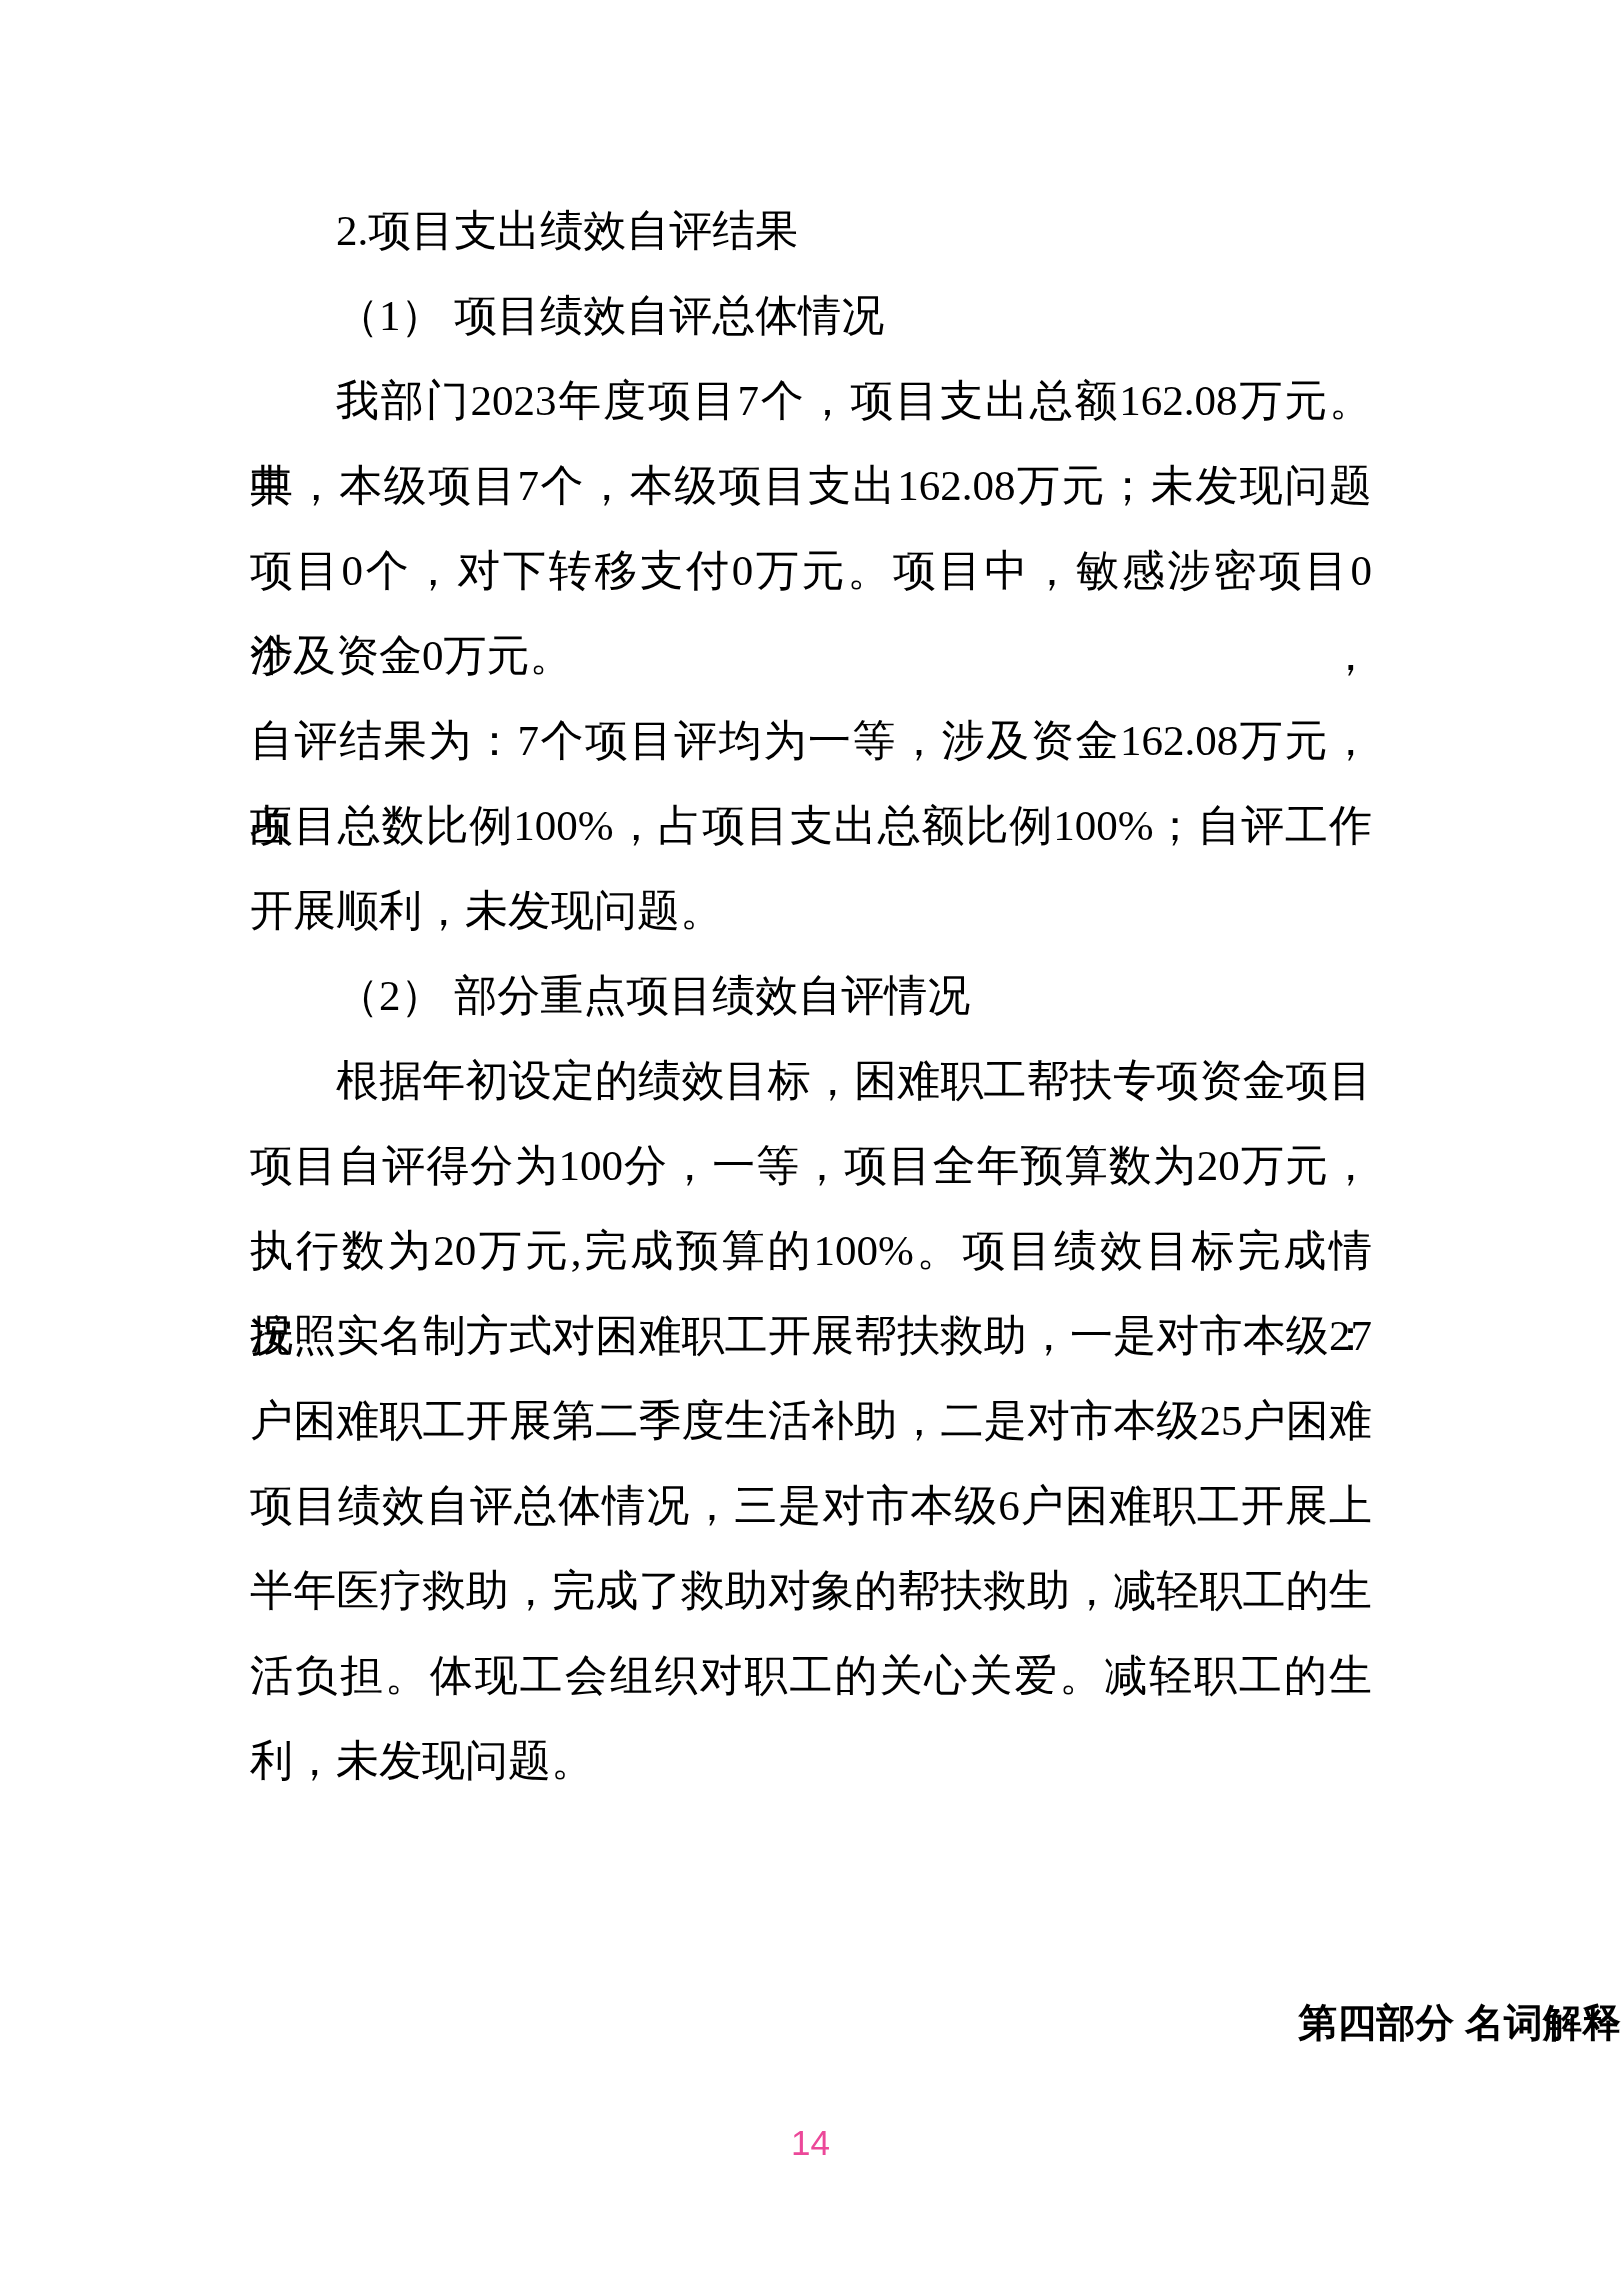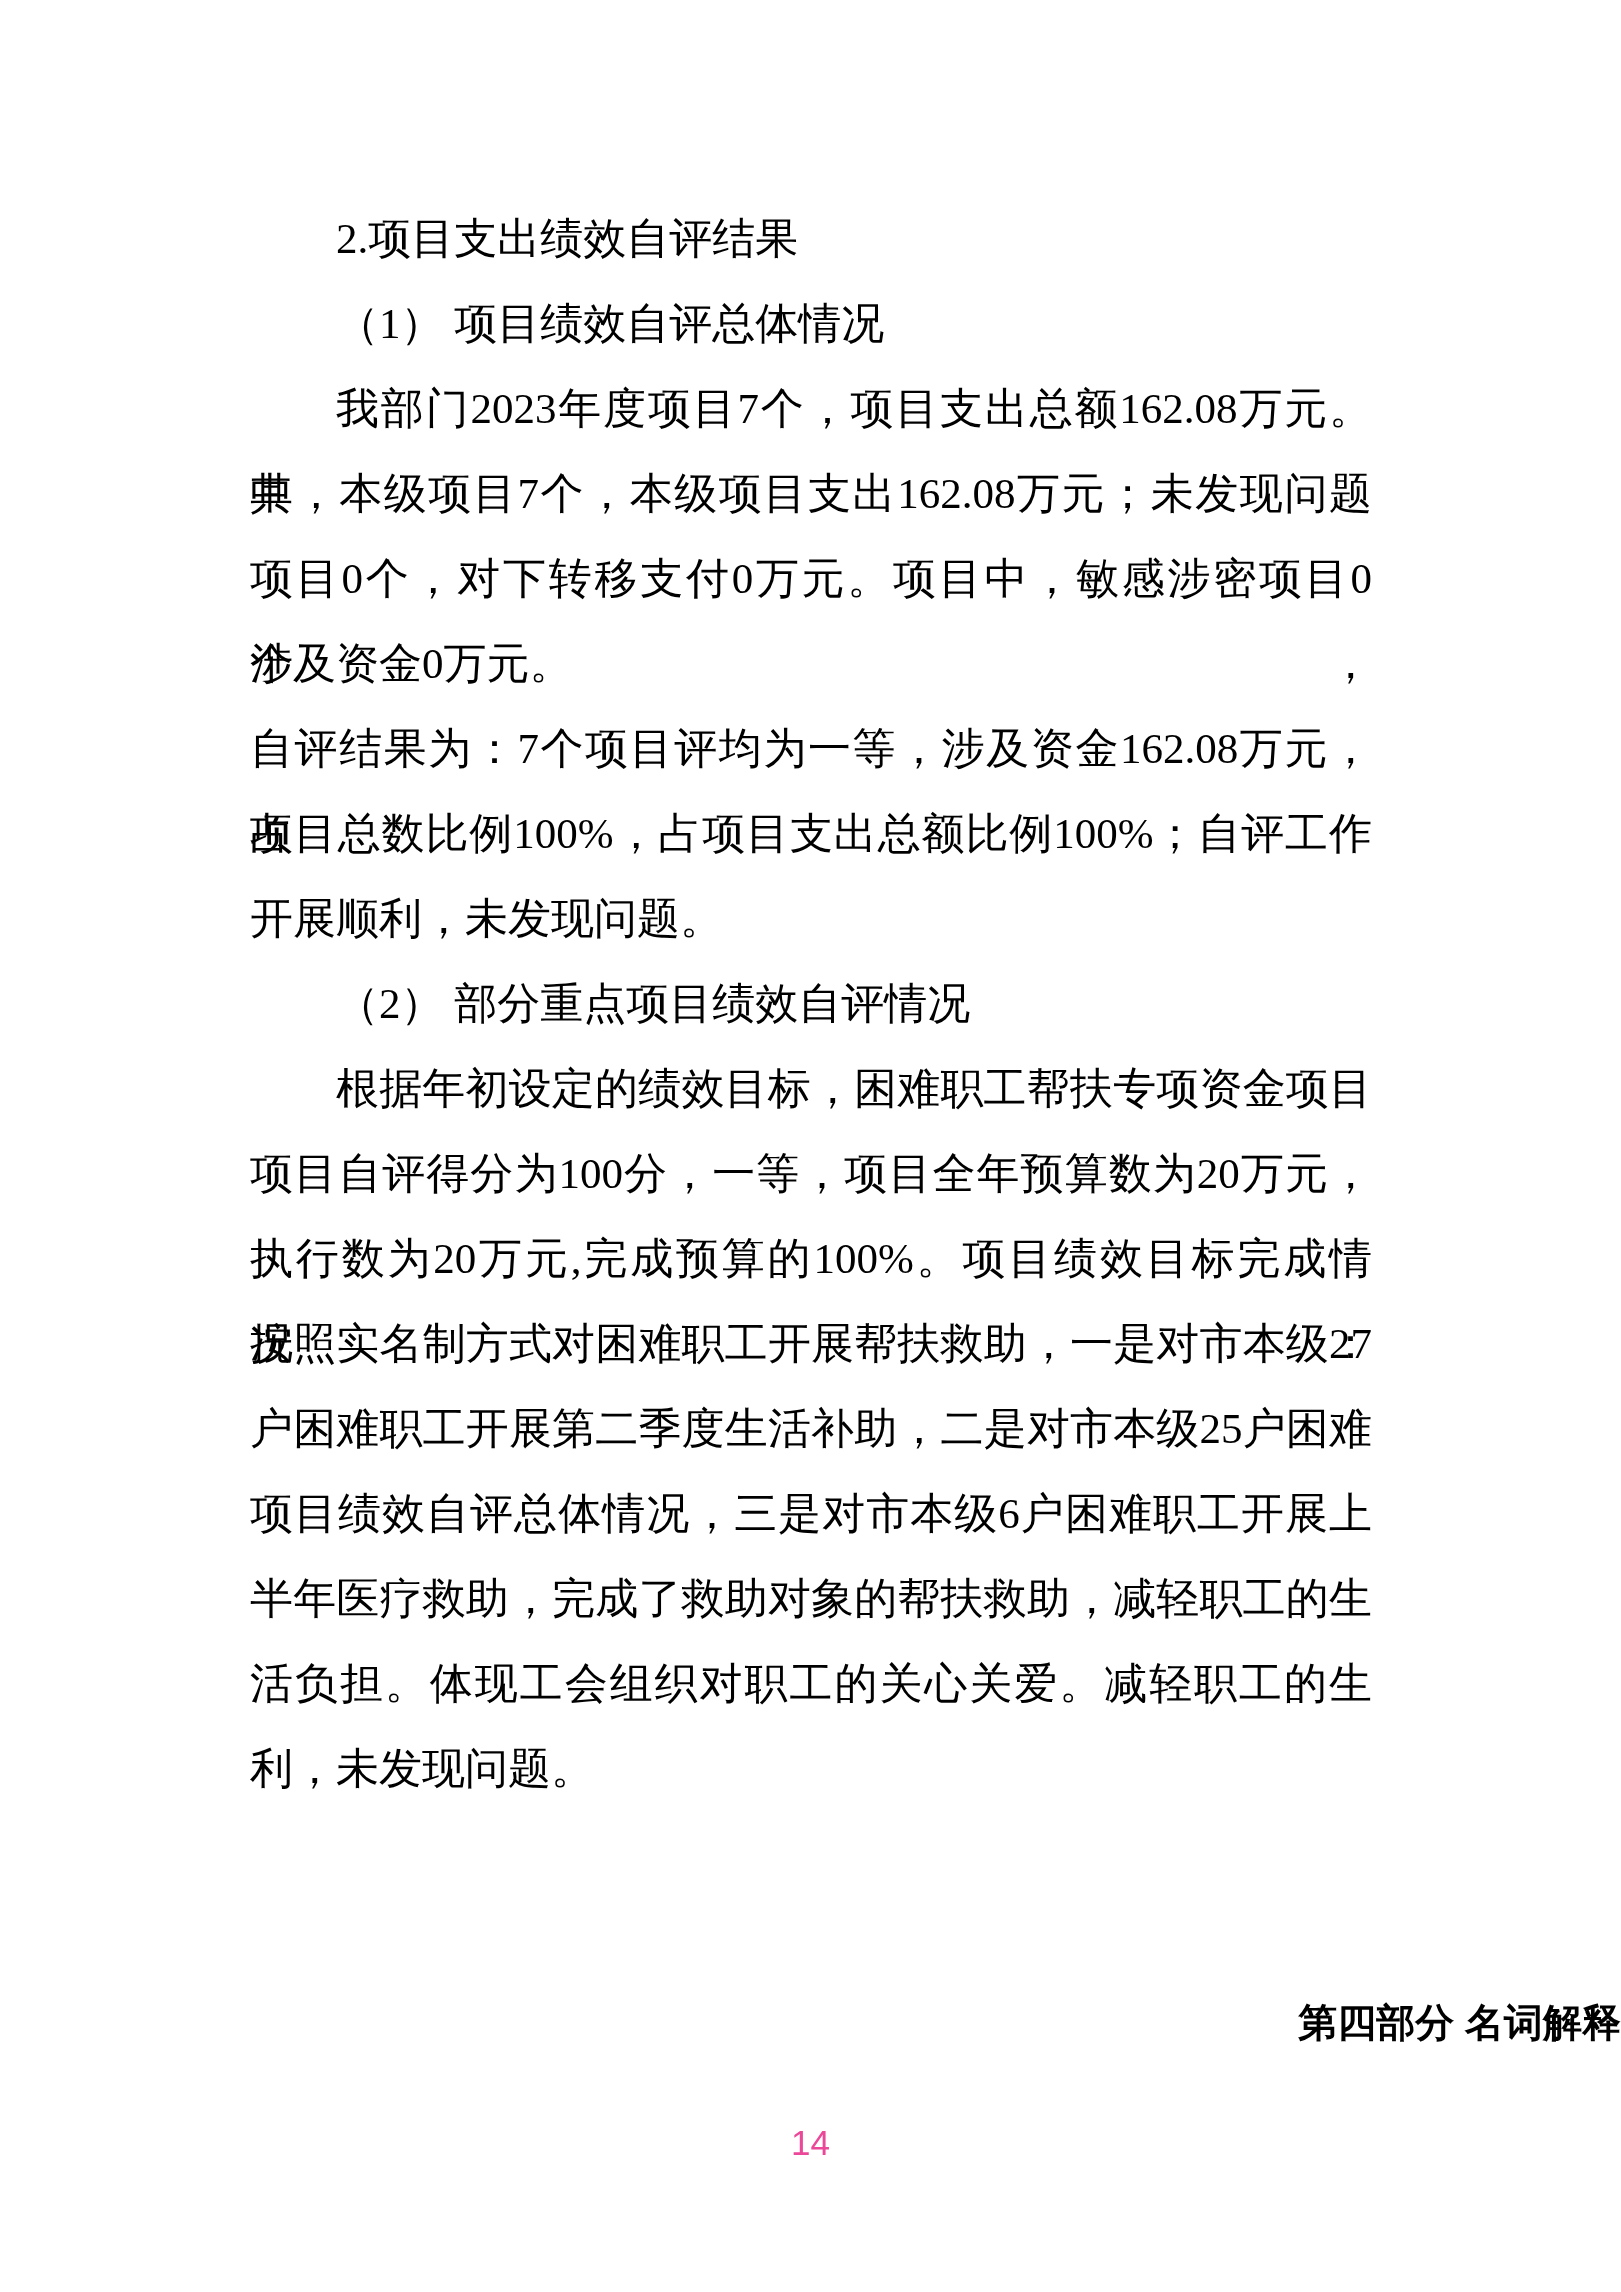--- a/index.html
+++ b/index.html
@@ -11,21 +11,21 @@
     position: relative;
     width: 1621px;
     height: 2293px;
     background: #ffffff;
     color: #000000;
     overflow: hidden;
   }
   .doc {
     position: absolute;
     left: 250px;
-    top: 196px;
+    top: 188px;
     width: 1122px;
   }
   .line {
     font-family: "Liberation Serif", serif;
     font-size: 43px;
     line-height: 85px;
     height: 85px;
     color: #000000;
     text-align: left;
     white-space: nowrap;

